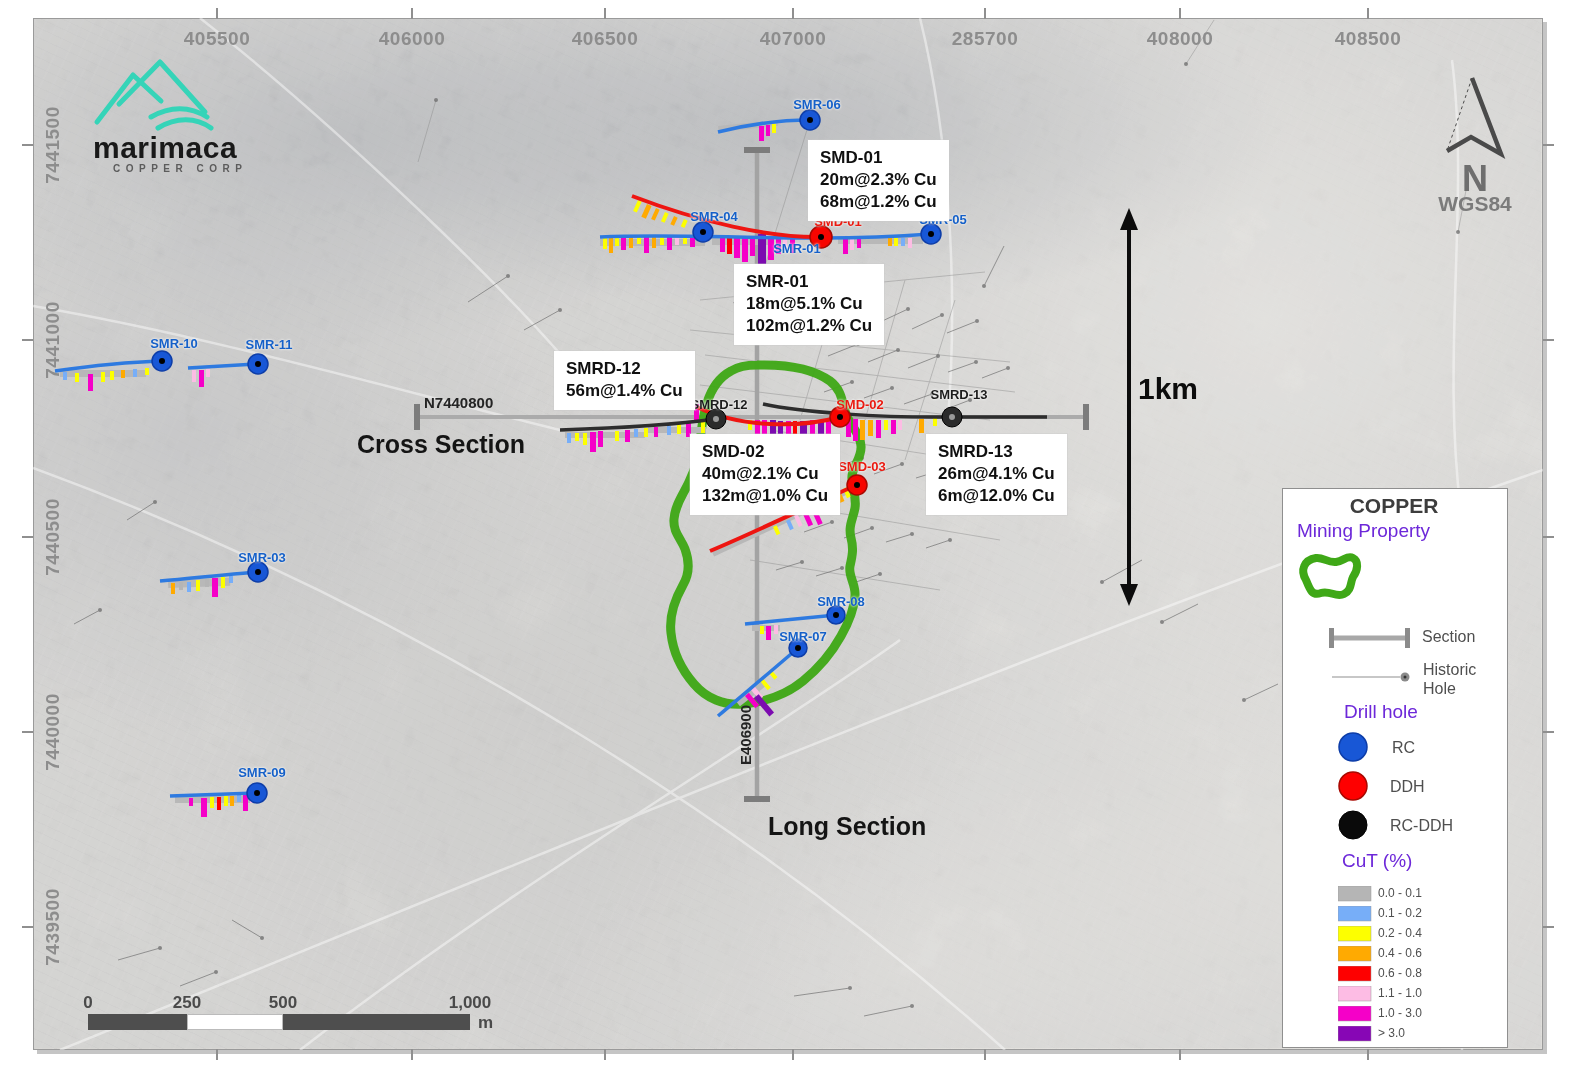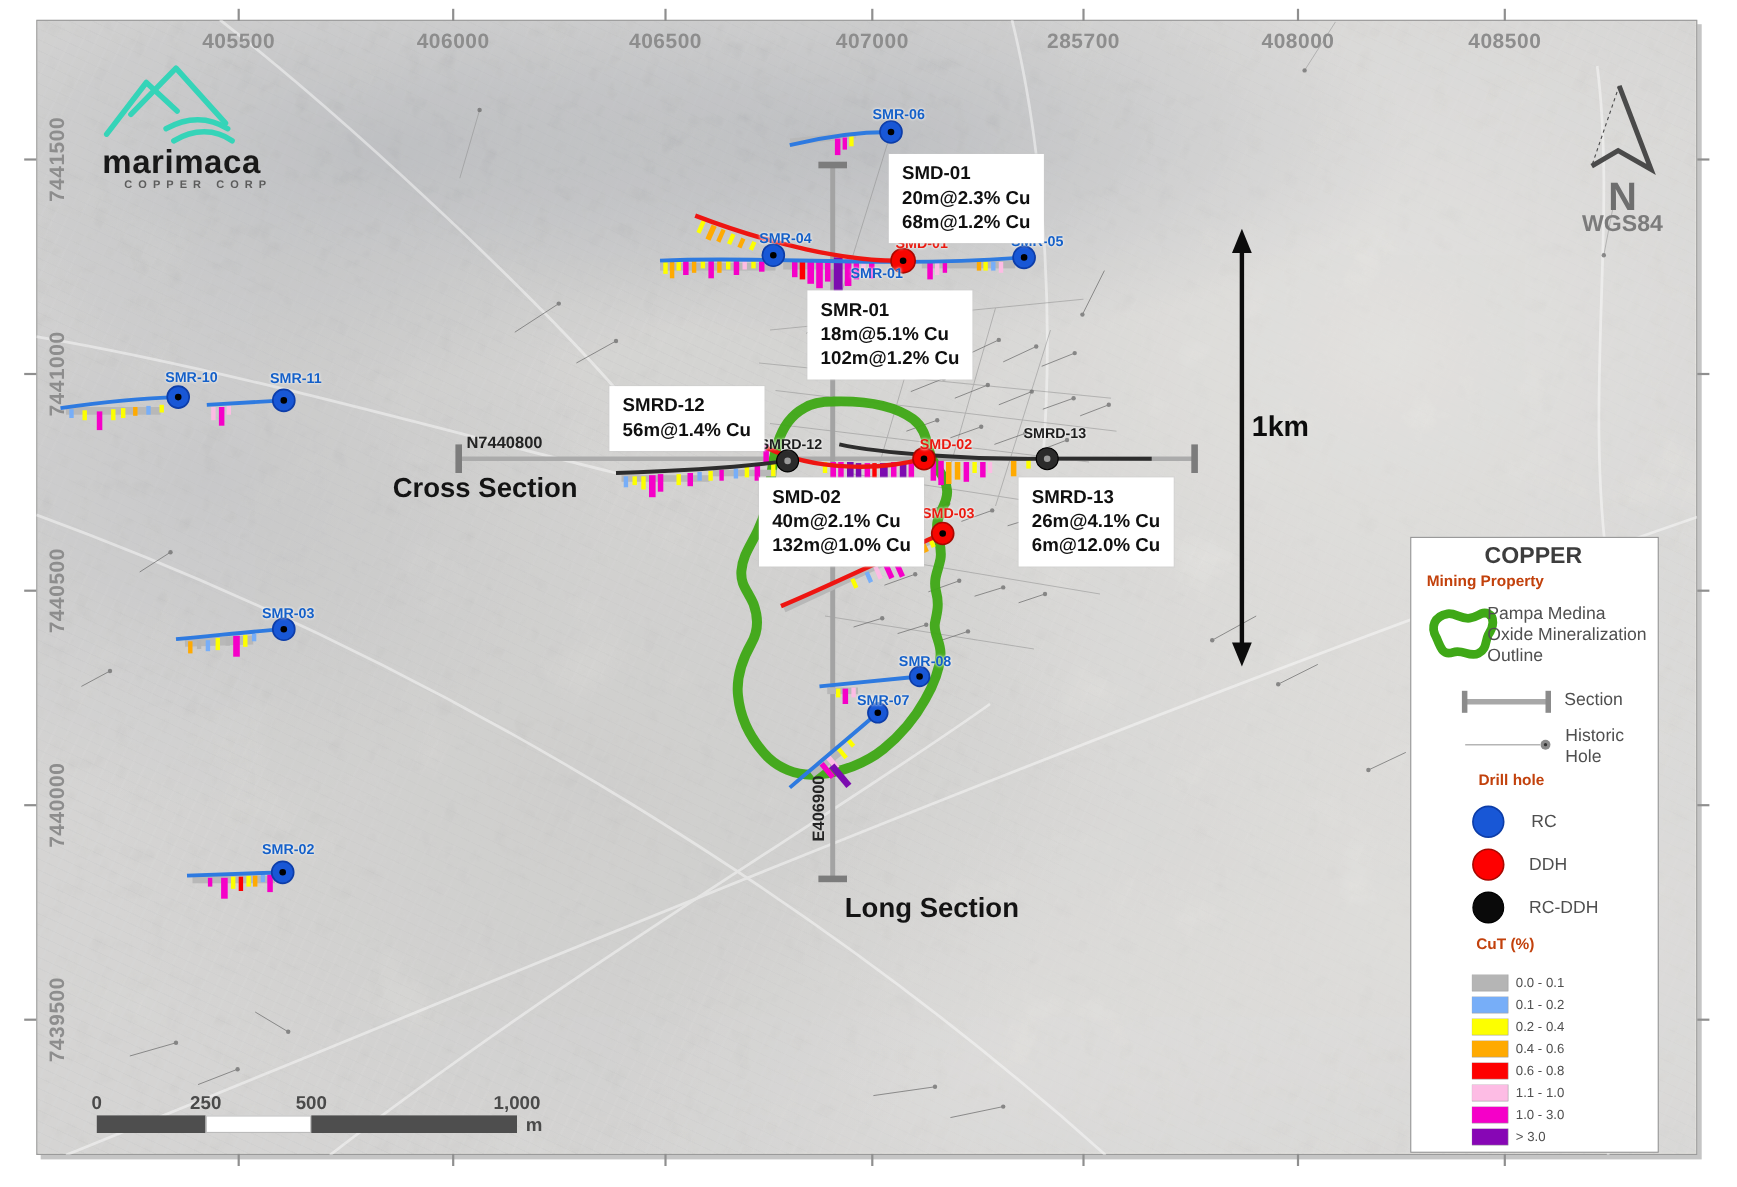--- a/index.html
+++ b/index.html
@@ -25,34 +25,34 @@
   
   .axis-top{position:absolute;transform:translateX(-50%);font-weight:bold;font-size:19px;color:#8d8d8d;letter-spacing:.5px;white-space:nowrap;}
   .axis-left{position:absolute;transform:translate(-50%,-50%) rotate(-90deg);font-weight:bold;font-size:19px;color:#8d8d8d;letter-spacing:.5px;white-space:nowrap;}
   .hole-label{position:absolute;transform:translate(-50%,-50%);font-weight:bold;font-size:13px;white-space:nowrap;
     text-shadow:0 0 3px rgba(255,255,255,.85),0 0 2px rgba(255,255,255,.7);}
   .blue{color:#1560c8}.redlbl{color:#ea1a10}.darklbl{color:#1c1c1c}
   .annot{position:absolute;background:#fff;padding:7px 12px 8px 12px;font-weight:bold;font-size:17px;line-height:22px;color:#101010;white-space:nowrap;box-shadow:0 0 0 1px rgba(200,200,200,.35);}
   .sec-title{position:absolute;font-weight:bold;font-size:25px;color:#141414;white-space:nowrap;}
   .line-label{position:absolute;font-weight:bold;font-size:15px;color:#242424;white-space:nowrap;}
   .vlabel{position:absolute;transform:translate(-50%,-50%) rotate(-90deg);font-weight:bold;font-size:15px;color:#242424;white-space:nowrap;}
-  .km-label{position:absolute;font-weight:bold;font-size:26px;color:#0c0c0c;}
+  .km-label{position:absolute;font-weight:bold;font-size:30px;color:#0c0c0c;}
   .north-n{position:absolute;transform:translateX(-50%);font-weight:bold;font-size:36px;color:#6e6e6e;}
   .north-datum{position:absolute;transform:translateX(-50%);font-weight:bold;font-size:21px;color:#7b7b7b;}
   
   .logo-name{position:absolute;font-weight:bold;font-size:30px;color:#191919;letter-spacing:.5px;}
   .logo-sub{position:absolute;font-size:10px;color:#5c5c5c;letter-spacing:5.5px;font-weight:bold;margin-left:12px;}
   
   .sb-label{position:absolute;transform:translateX(-50%);font-weight:bold;font-size:17px;color:#4a4a4a;white-space:nowrap;}
   .sb-unit{position:absolute;font-weight:bold;font-size:17px;color:#4a4a4a;}
   .sb-seg{position:absolute;height:16px;top:1014px;}
   
   .legend-box{position:absolute;left:1282px;top:488px;width:226px;height:560px;background:#fff;border:1.5px solid #8f8f8f;box-sizing:border-box;}
   .lg-title{position:absolute;transform:translateX(-50%);font-weight:bold;font-size:21px;color:#3d3d3d;}
-  .lg-head{position:absolute;font-weight:bold;font-size:14px;color:#c2410c;white-space:nowrap;}
+  .lg-head{position:absolute;font-weight:normal;font-size:19px;color:#6d28d9;white-space:nowrap;}
   .lg-text{position:absolute;font-size:16px;line-height:19px;color:#4f4f4f;white-space:nowrap;}
   .lg-small{position:absolute;font-size:12px;color:#4f4f4f;white-space:nowrap;}
 </style>
 </head>
 <body>
 
 <div class="stage">
 
   <div class="map">
     <svg width="1507" height="1029" style="position:absolute;left:0;top:0">
@@ -496,21 +496,21 @@
   <div class="hole-label blue" style="left:797px;top:248px">SMR-01</div>
   <div class="hole-label blue" style="left:174px;top:343px">SMR-10</div>
   <div class="hole-label blue" style="left:269px;top:344px">SMR-11</div>
   <div class="hole-label darklbl" style="left:719px;top:404px">SMRD-12</div>
   <div class="hole-label redlbl" style="left:860px;top:404px">SMD-02</div>
   <div class="hole-label darklbl" style="left:959px;top:394px">SMRD-13</div>
   <div class="hole-label redlbl" style="left:862px;top:466px">SMD-03</div>
   <div class="hole-label blue" style="left:262px;top:557px">SMR-03</div>
   <div class="hole-label blue" style="left:841px;top:601px">SMR-08</div>
   <div class="hole-label blue" style="left:803px;top:636px">SMR-07</div>
-  <div class="hole-label blue" style="left:262px;top:772px">SMR-02</div>
+  <div class="hole-label blue" style="left:262px;top:772px">SMR-09</div>
 
   <div class="annot" style="left:808px;top:140px">
     <div>SMD-01</div>
     <div>20m@2.3% Cu</div>
     <div>68m@1.2% Cu</div>
   </div>
   <div class="annot" style="left:734px;top:264px">
     <div>SMR-01</div>
     <div>18m@5.1% Cu</div>
     <div>102m@1.2% Cu</div>
@@ -545,25 +545,20 @@
   <div class="sb-seg" style="left:283px;width:187px;background:#4e4e4e"></div>
   <div class="sb-unit" style="left:478px;top:1013px">m</div>
 
   <div class="legend-box"></div>
   <div class="lg-title" style="left:1394px;top:494px">COPPER</div>
   <div class="lg-head" style="left:1297px;top:520px">Mining Property</div>
 
   <svg class="overlay" width="70" height="66" style="left:1292px;top:546px">
     <path d="M14,34 C8,24 12,14 24,12 C31,11 36,17 44,16 C52,15 55,9 61,12 C67,15 66,24 61,31 C58,37 60,44 52,48 C44,52 38,44 29,47 C20,50 18,44 14,34 Z" fill="none" stroke="#3fa817" stroke-width="8" stroke-linejoin="round"></path>
   </svg>
-  <div class="lg-text" style="left:1352px;top:549px">
-    <div>Pampa Medina</div>
-    <div>Oxide Mineralization</div>
-    <div>Outline</div>
-  </div>
 
   <svg class="overlay" width="90" height="26" style="left:1326px;top:625px">
     <line x1="6" y1="13" x2="82" y2="13" stroke="#a8a8a8" stroke-width="5"></line>
     <rect x="3" y="3" width="5" height="20" fill="#8b8b8b"></rect>
       <rect x="79" y="3" width="5" height="20" fill="#8b8b8b"></rect>
   </svg>
   <div class="lg-text" style="left:1422px;top:627px">Section</div>
 
   <svg class="overlay" width="90" height="16" style="left:1330px;top:669px">
     <line x1="2" y1="8" x2="70" y2="8" stroke="#b5b5b5" stroke-width="1.5"></line>

